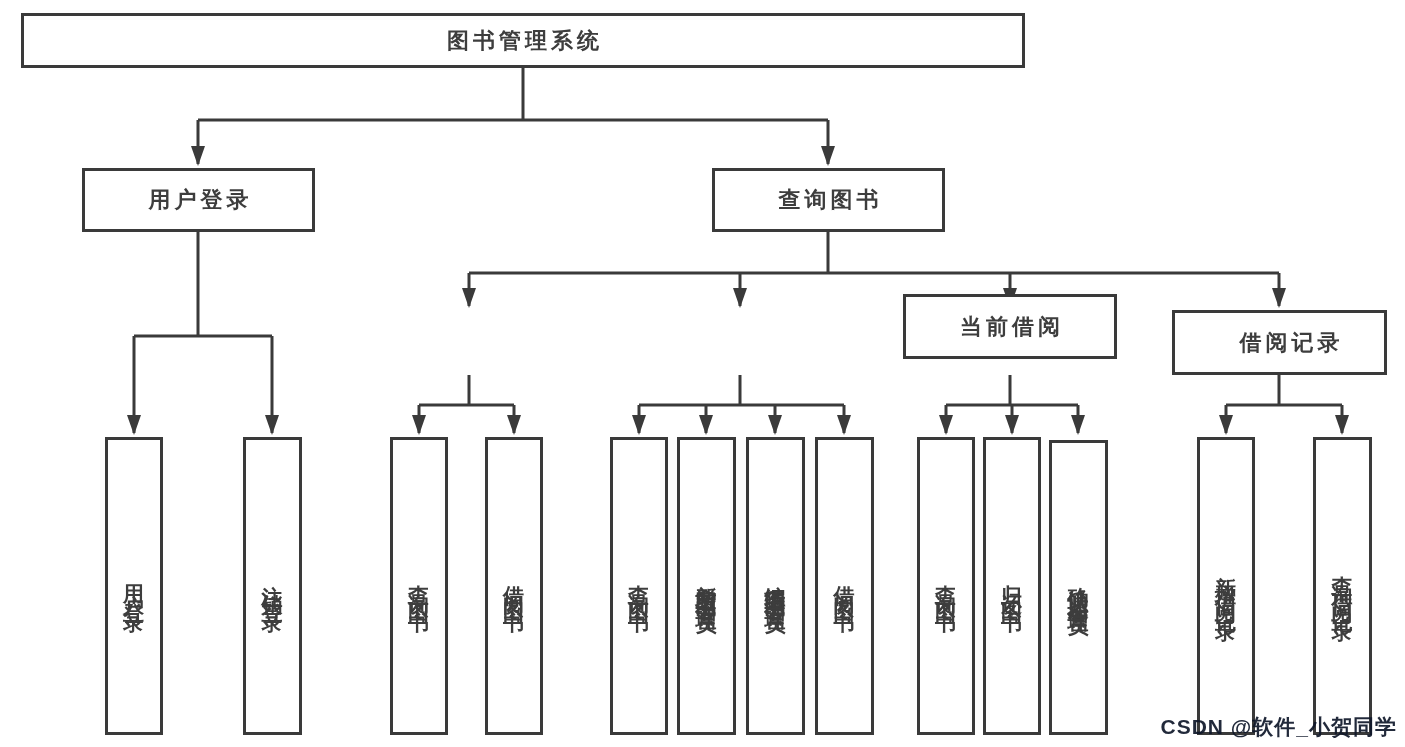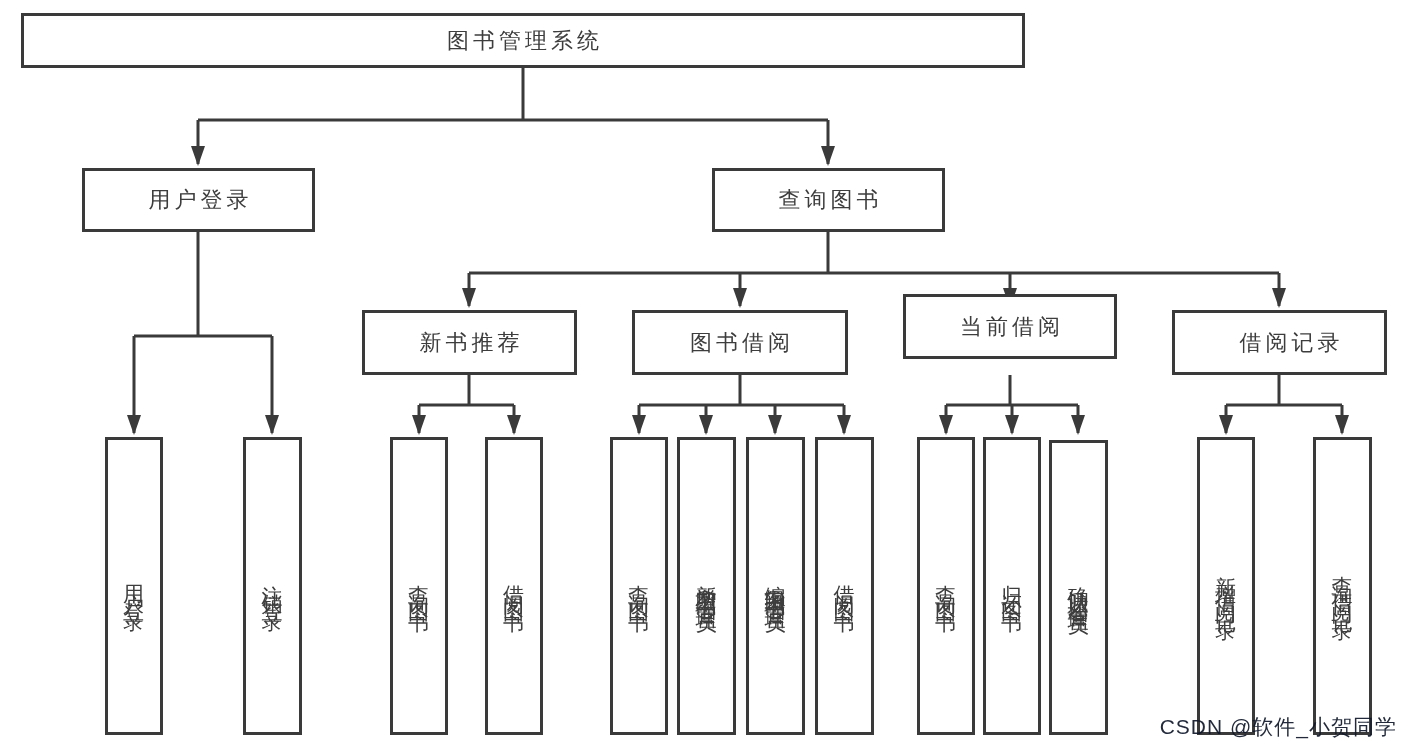--- a/index.html
+++ b/index.html
@@ -2,20 +2,21 @@
 <html><head>
 <meta charset="utf-8">
 <style>
   html,body{margin:0;padding:0;background:#ffffff;}
   .canvas{
     position:relative;
     width:1405px;height:747px;
     background:#ffffff;
     font-family:"Liberation Sans", sans-serif;
     overflow:hidden;
+    font-weight:bold;
   }
   .wires{position:absolute;left:0;top:0;width:1405px;height:747px;}
   .node{
     position:absolute;
     box-sizing:border-box;
     border:3px solid #3a3a3a;
     background:#ffffff;
     display:flex;align-items:center;justify-content:center;
     color:#3d3d3d;
     font-size:22px;
@@ -93,22 +94,20 @@
       <polygon points="1226,435 1219,415 1233,415"></polygon>
       <polygon points="1342,435 1335,415 1349,415"></polygon>
     </g>
   </svg>
 
   <div class="node" style="left:21px;top:13px;width:1004px;height:55px;">图书管理系统</div>
 
   <div class="node" style="left:82px;top:168px;width:233px;height:64px;">用户登录</div>
   <div class="node" style="left:712px;top:168px;width:233px;height:64px;">查询图书</div>
 
-  <div class="node" style="left:362px;top:310px;width:215px;height:65px;">新书推荐</div>
-  <div class="node" style="left:632px;top:310px;width:216px;height:65px;">图书借阅</div>
   <div class="node" style="left:903px;top:294px;width:214px;height:65px;">当前借阅</div>
   <div class="node" style="left:1172px;top:310px;width:215px;height:65px;padding-left:20px;">借阅记录</div>
 
   <div class="vnode" style="left:105px;top:437px;width:58px;height:298px;">用户登录</div>
   <div class="vnode" style="left:243px;top:437px;width:59px;height:298px;">注销登录</div>
 
   <div class="vnode" style="left:390px;top:437px;width:58px;height:298px;">查询图书</div>
   <div class="vnode" style="left:485px;top:437px;width:58px;height:298px;">借阅图书</div>
 
   <div class="vnode" style="left:610px;top:437px;width:58px;height:298px;">查询图书</div>

